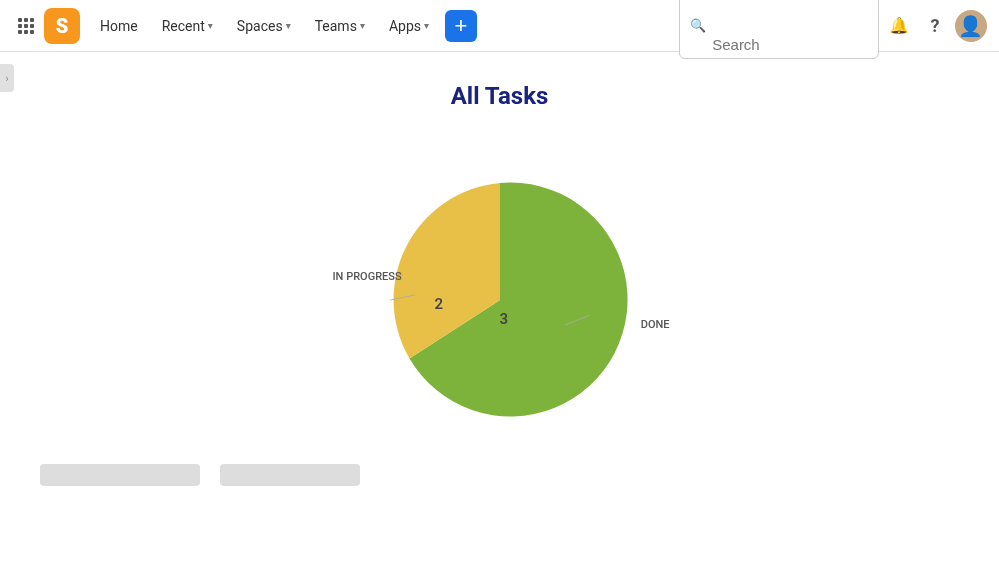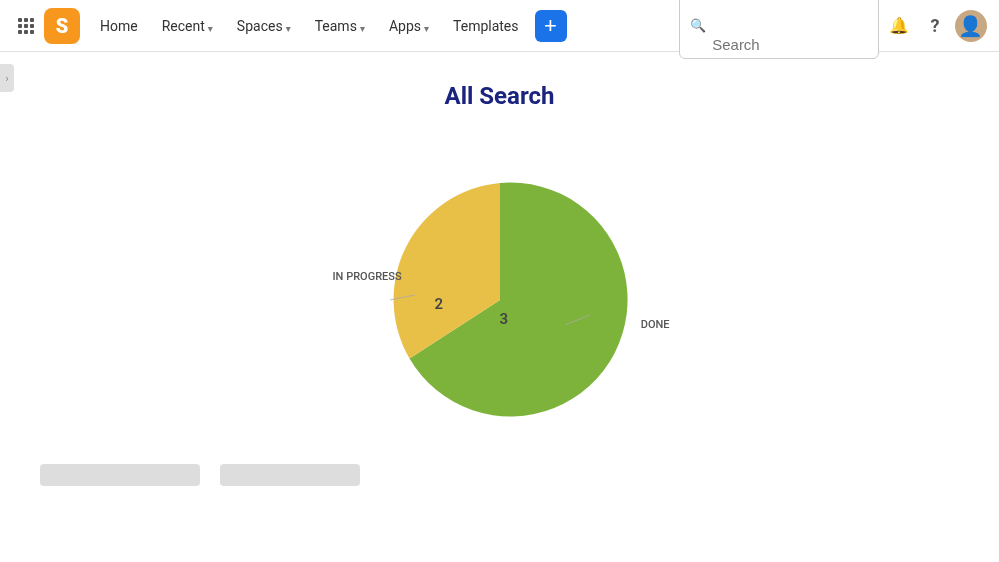--- a/index.html
+++ b/index.html
@@ -28,21 +28,21 @@
       background: #f7971e;
       font-weight: 900; font-size: 20px; color: #fff;
       margin-right: 6px;
     }
     .nav-item {
       padding: 6px 10px;
       font-size: 14px;
       color: #333;
       cursor: pointer;
       border-radius: 4px;
-      display: flex; align-items: flex-end; gap: 3px;
+      display: flex; align-items: center; gap: 3px;
       white-space: nowrap;
     }
     .nav-chevron { font-size: 10px; color: #777; }
 
     .nav-add-btn {
       width: 32px; height: 32px;
       background: #1a73e8;
       border: none; border-radius: 6px;
       color: #fff; font-size: 22px;
       cursor: pointer; display: flex; align-items: center; justify-content: center;
@@ -200,23 +200,20 @@
   <div class="nav-item">
     <span>Teams</span>
     <span class="nav-chevron">▾</span>
   </div>
 
   <div class="nav-item">
     <span>Apps</span>
     <span class="nav-chevron">▾</span>
   </div>
 
-  <div class="nav-item">
-    <span>Templates</span>
-  </div>
 
   <button class="nav-add-btn">
     <span>+</span>
   </button>
 
   <div class="nav-spacer"></div>
 
   <div class="nav-search">
     <span class="search-icon-char">🔍</span>
     <input type="text" placeholder="Search" style="">
@@ -235,21 +232,21 @@
   </div>
 </nav>
 
 <div style="position:relative;">
   <div class="sidebar-toggle">
     <span>›</span>
   </div>
 </div>
 
 <main class="main">
-  <h1 class="page-title">All Search</h1>
+  <h1 class="page-title">All Tasks</h1>
 
   <div class="chart-container">
 
     <svg class="pie-svg" viewBox="0 0 200 200">
 
       <path d="M100,100 L100,10 A90,90 0 1,1 30.4,145 Z" fill="#7db33a"></path>
 
       <path d="M100,100 L30.4,145 A90,90 0 0,1 100,10 Z" fill="#e8c047"></path>
     </svg>
 

